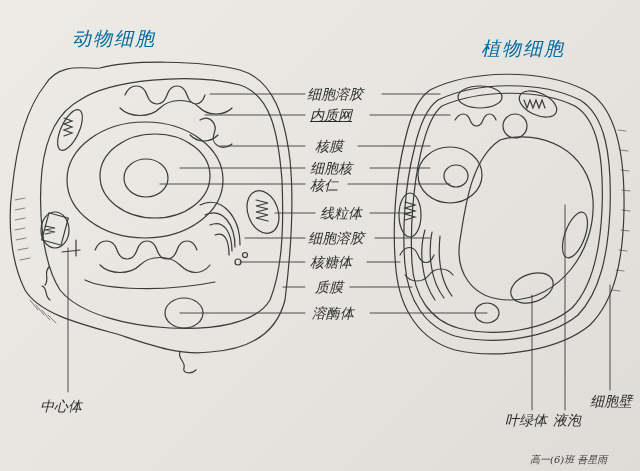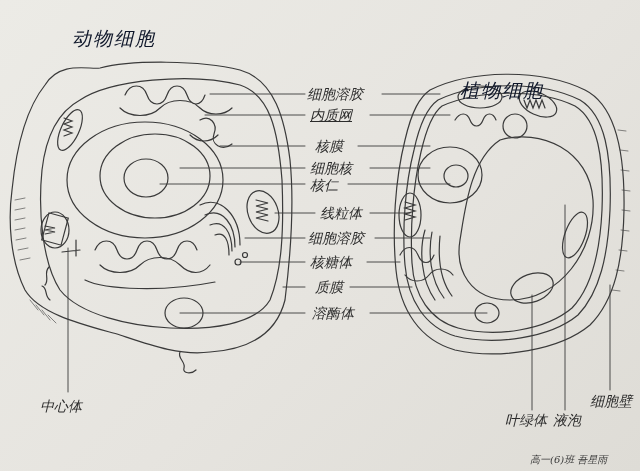--- a/index.html
+++ b/index.html
@@ -9,21 +9,21 @@
     font-family:"DejaVu Sans", sans-serif;
     position:relative;
   }
   .paper {
     position:absolute; left:0; top:0; width:640px; height:471px;
     background: linear-gradient(135deg,#ecebe6 0%,#e6e4df 55%,#dedcd6 100%);
   }
   svg.art { position:absolute; left:0; top:0; }
   .title {
     position:absolute; font-family:"DejaVu Serif", serif;
-    font-size:19px; color:#0f172a; letter-spacing:2px; font-style:italic;
+    font-size:19px; color:#0369a1; letter-spacing:2px; font-style:italic;
   }
   .label {
     position:absolute; font-family:"DejaVu Serif", serif;
     font-size:14px; color:#2c2c2c; font-style:italic; white-space:nowrap;
     line-height:16px;
     text-align:right;
   }
   .vlabel { font-size:14px; }
   .sig { position:absolute; font-family:"DejaVu Serif", serif; font-size:10px; color:#3a3a3a; font-style:italic; }
 </style>
@@ -134,21 +134,21 @@
       <line x1="68" y1="248" x2="68" y2="392"></line>
 
       <line x1="532" y1="295" x2="532" y2="410"></line>
       <line x1="565" y1="205" x2="565" y2="410"></line>
       <line x1="610" y1="285" x2="610" y2="390"></line>
     </g>
   </g>
 </svg>
 
 <div class="title" style="left:72px;top:26px;">动物细胞</div>
-<div class="title" style="left:460px;top:36px;margin-top:42px;">植物细胞</div>
+<div class="title" style="left:481px;top:36px;">植物细胞</div>
 
 <div class="label" style="left:307px;top:86px;">细胞溶胶</div>
 <div class="label" style="left:310px;top:107px;text-decoration:underline;">内质网</div>
 <div class="label" style="left:315px;top:138px;">核膜</div>
 <div class="label" style="left:310px;top:160px;">细胞核</div>
 <div class="label" style="left:310px;top:177px;">核仁</div>
 <div class="label" style="left:320px;top:205px;">线粒体</div>
 <div class="label" style="left:308px;top:230px;">细胞溶胶</div>
 <div class="label" style="left:310px;top:254px;">核糖体</div>
 <div class="label" style="left:315px;top:279px;">质膜</div>

